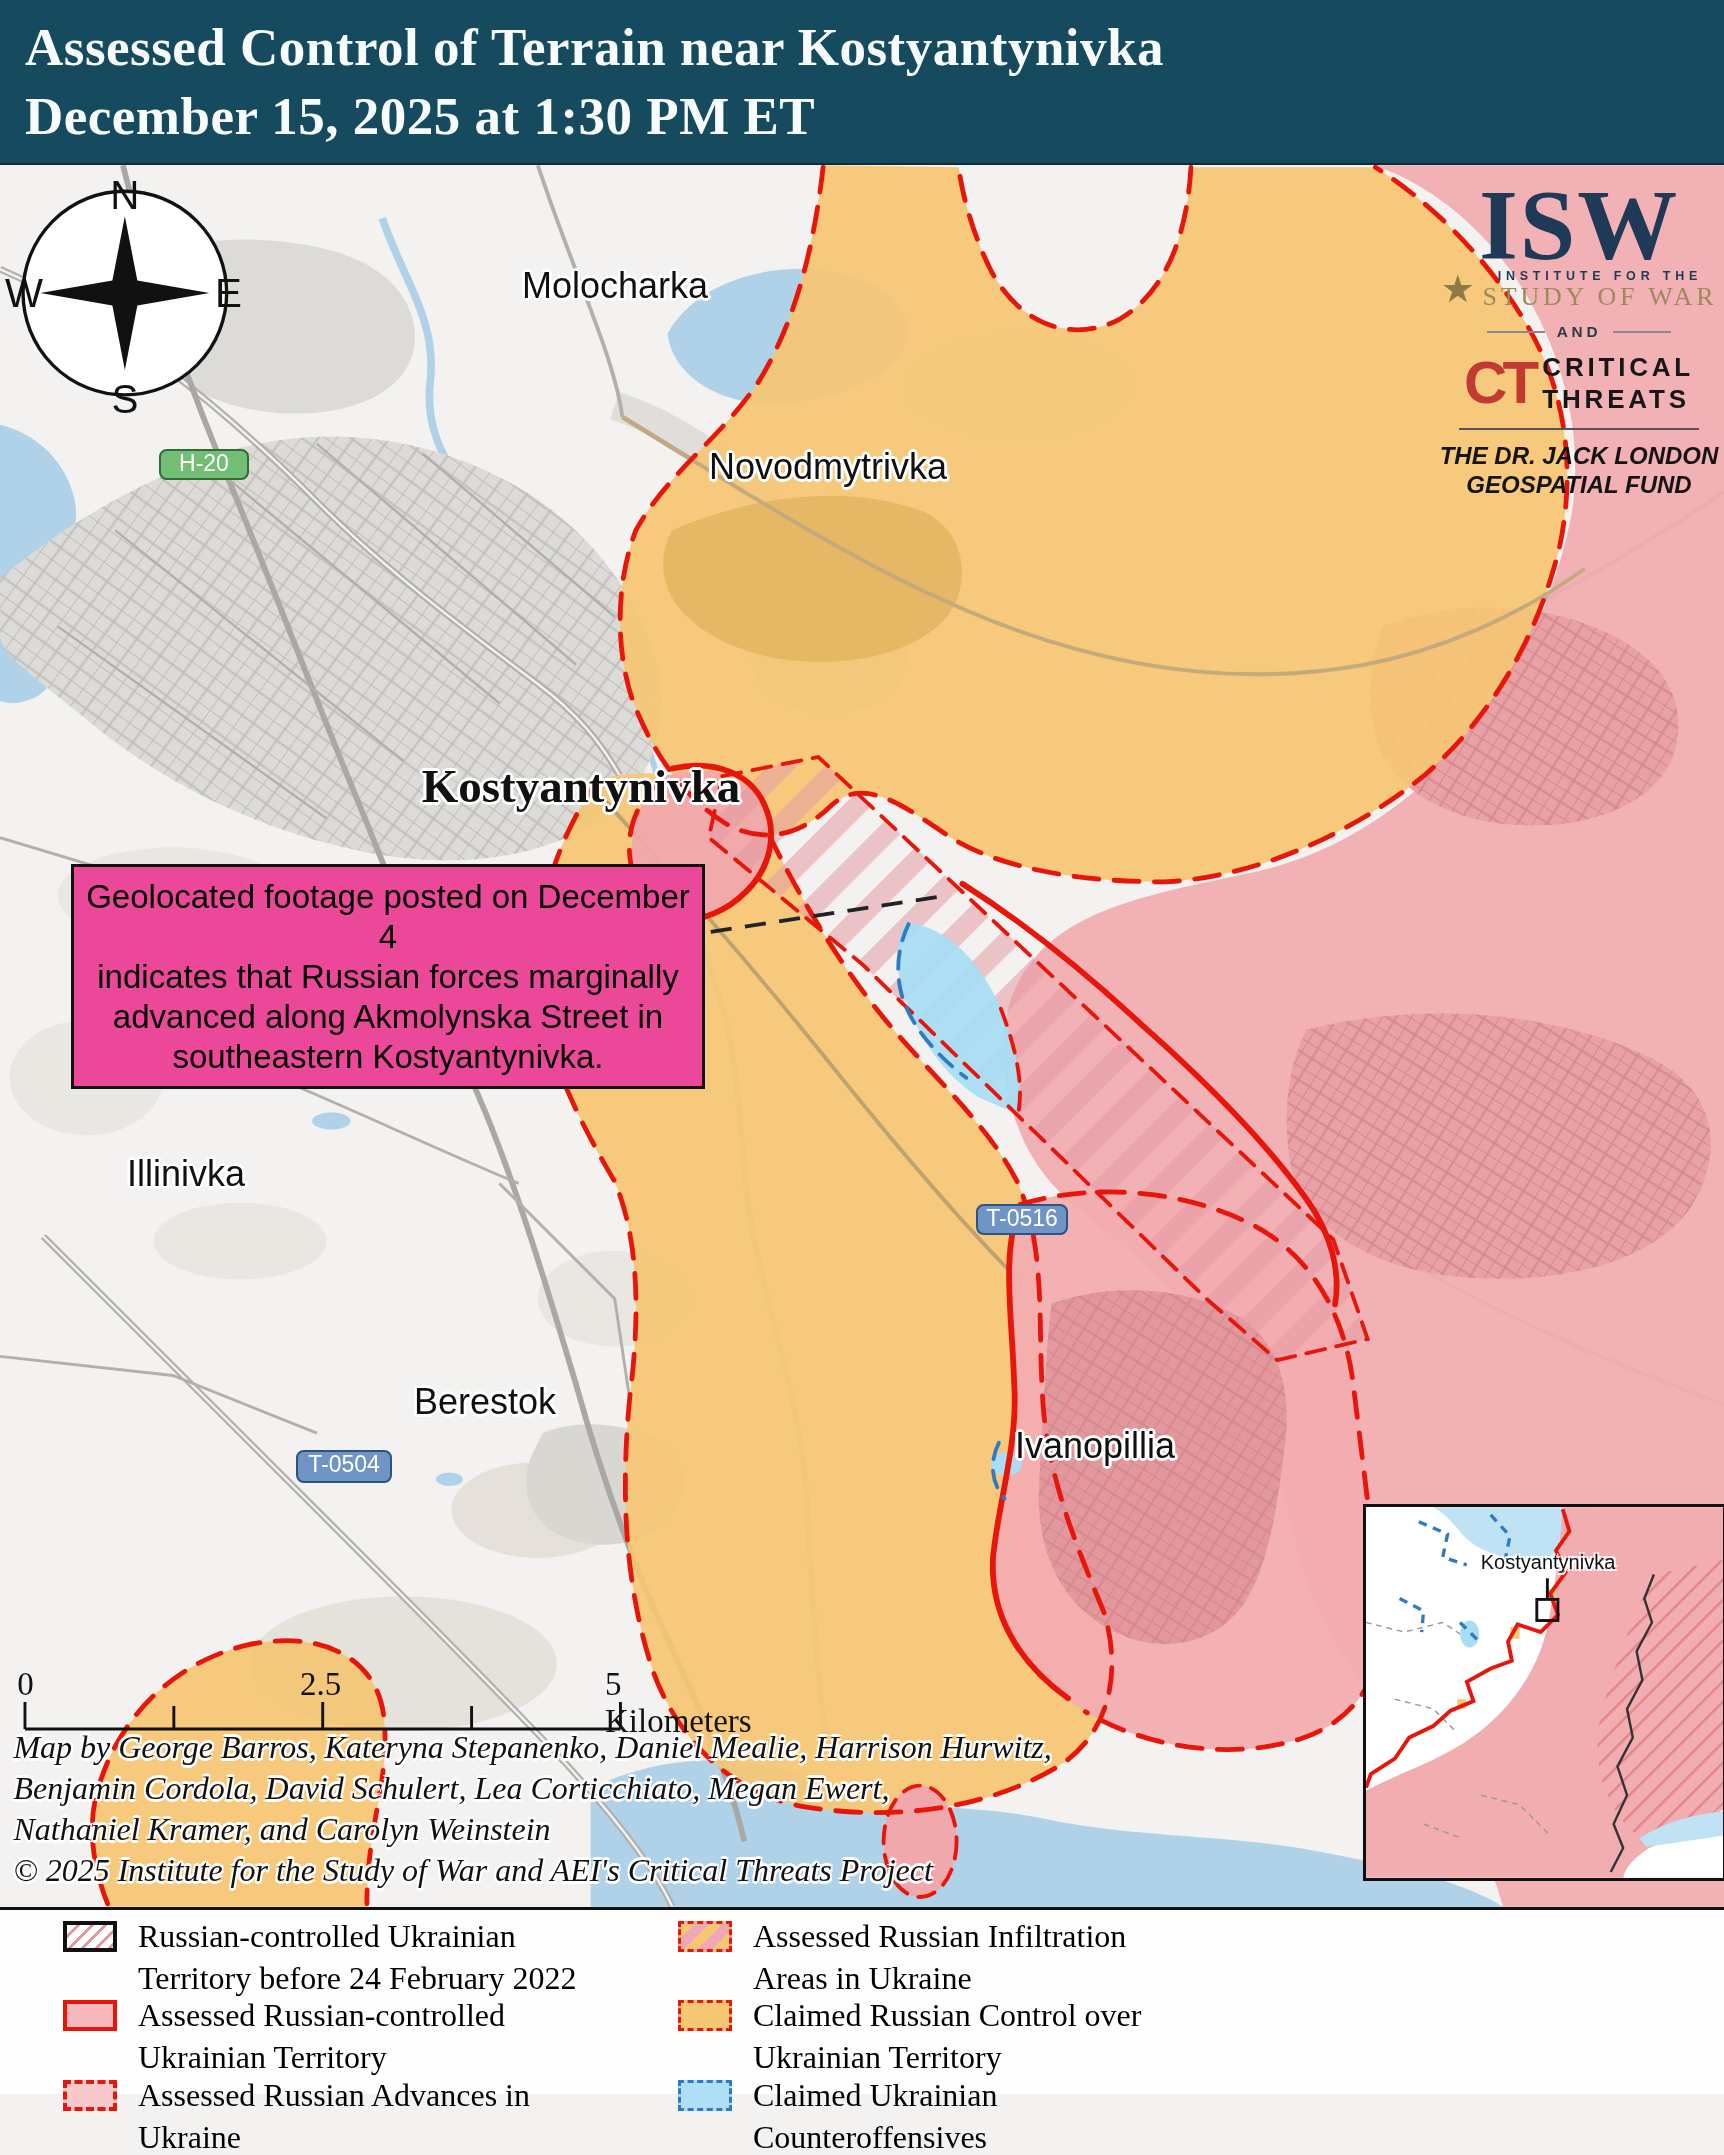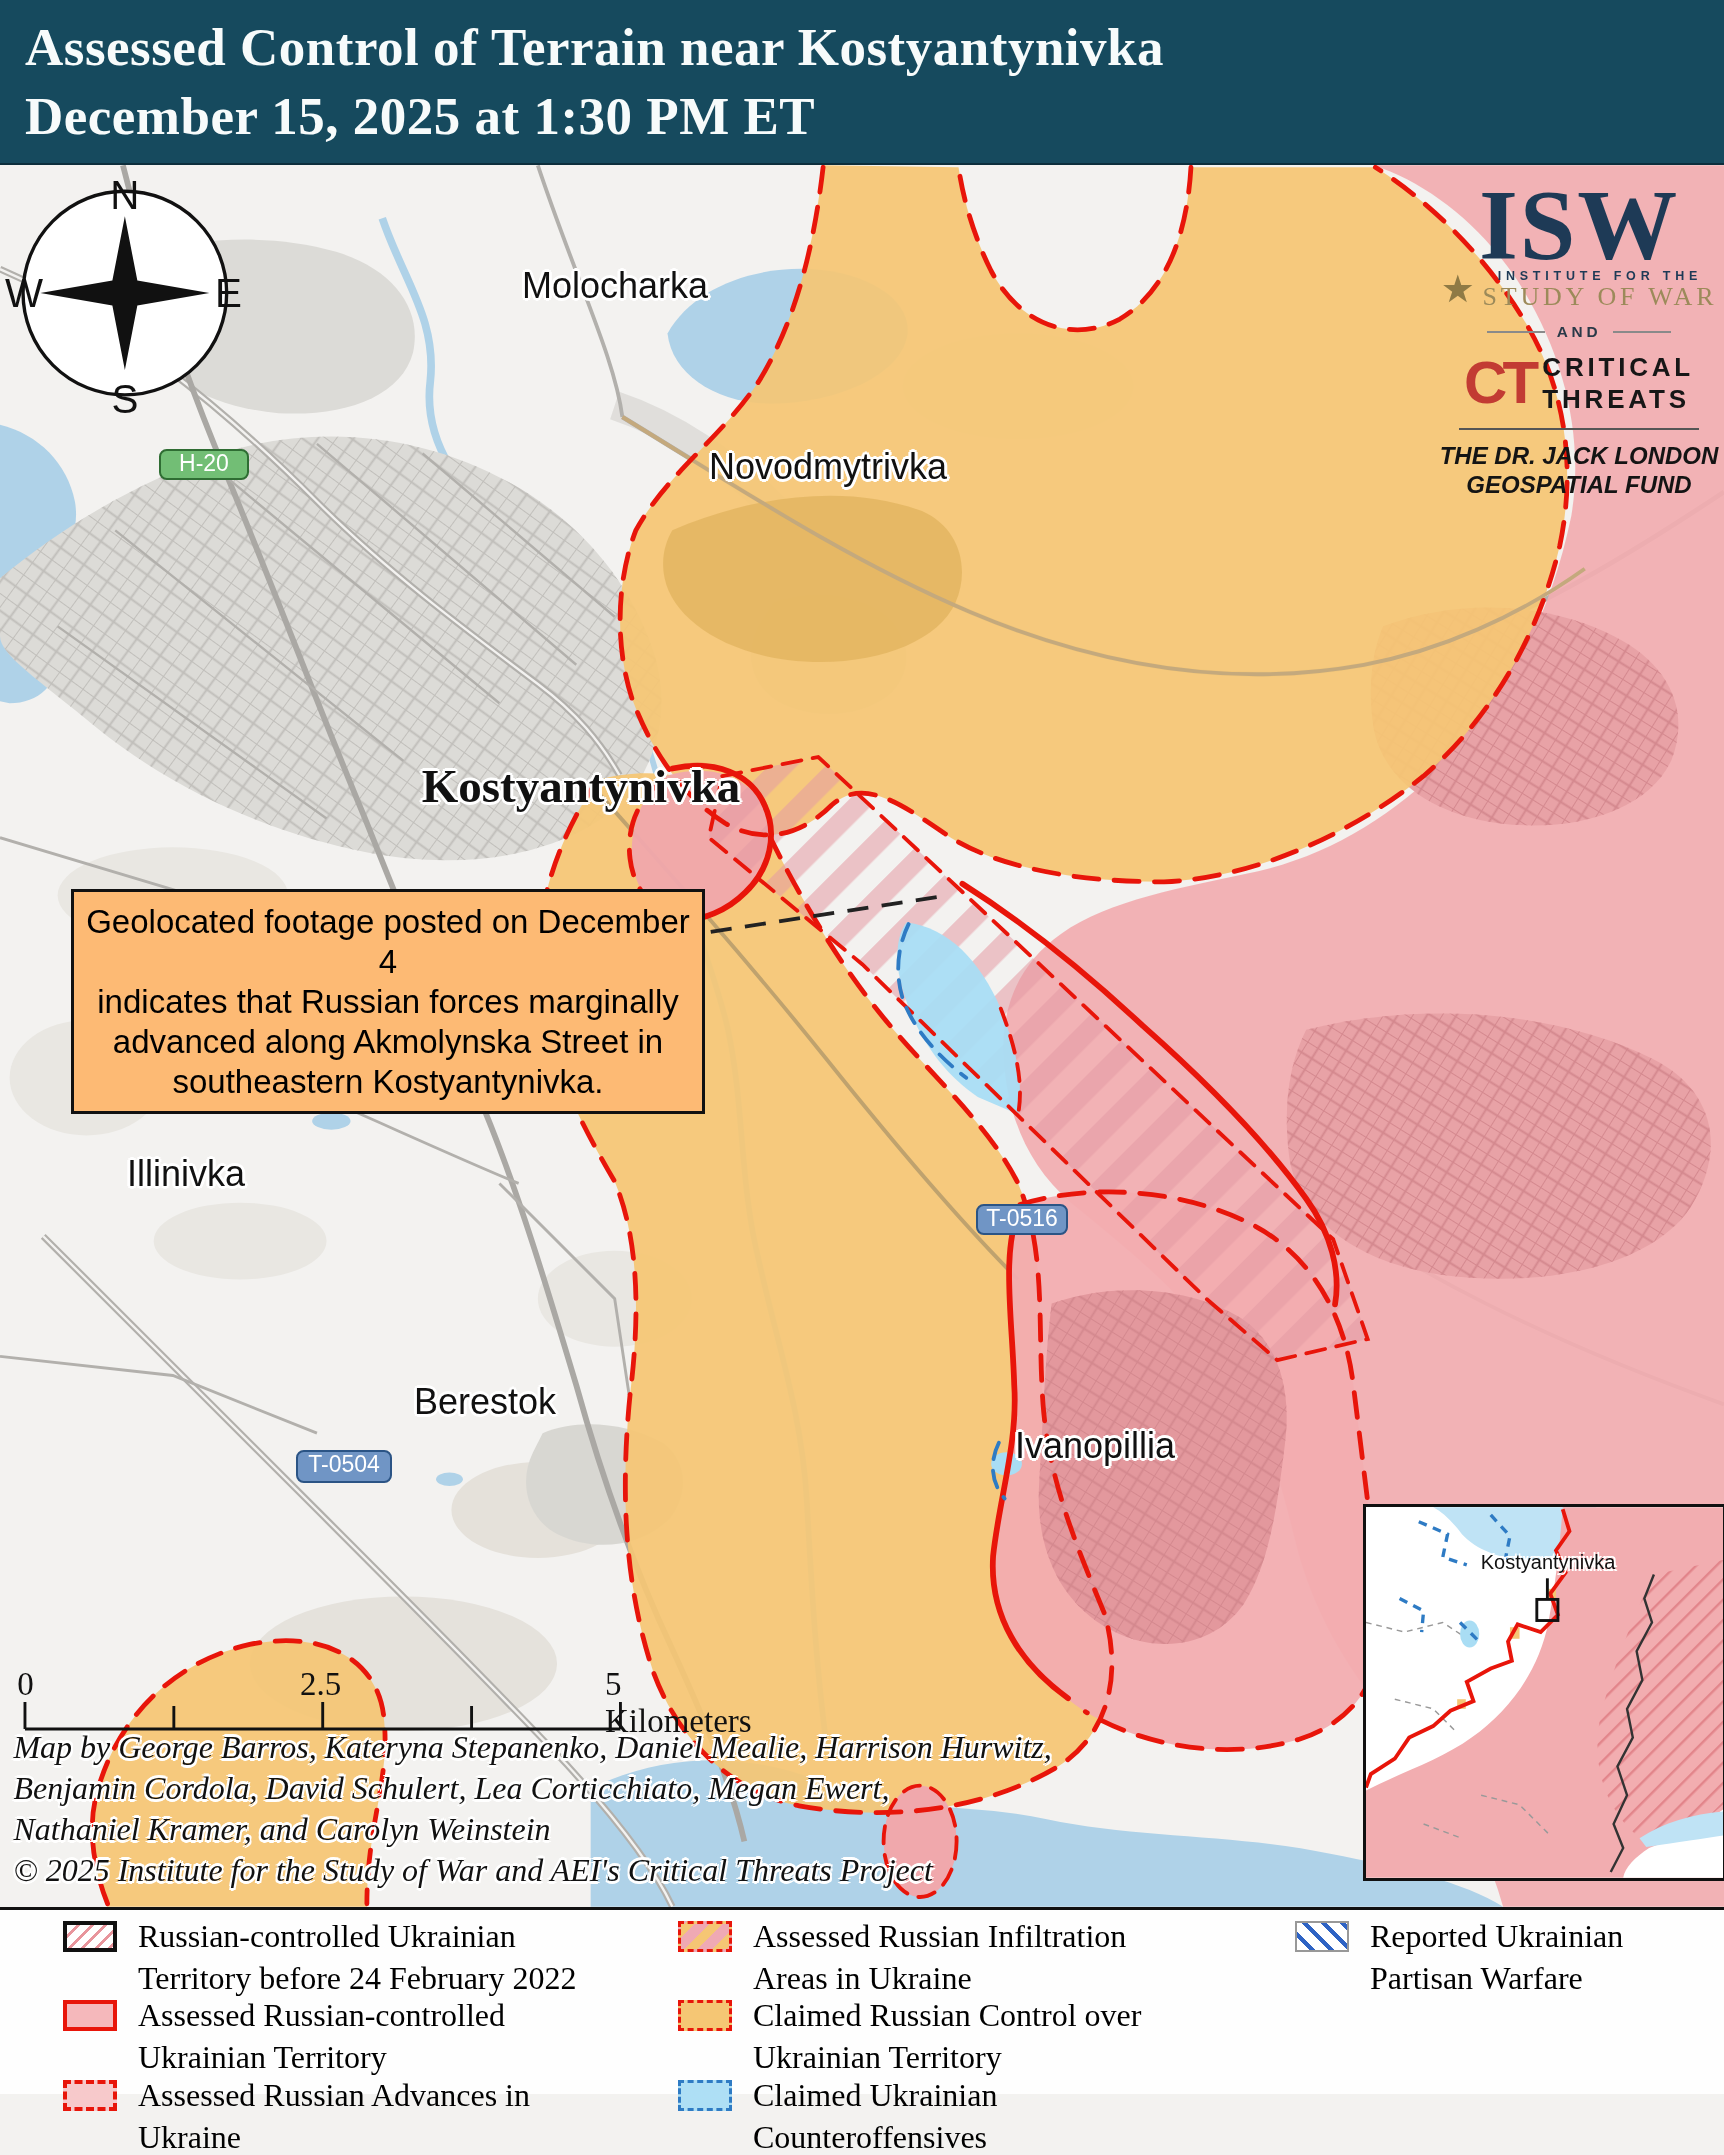--- a/index.html
+++ b/index.html
@@ -12,22 +12,22 @@
                font-size:53px;line-height:69px;white-space:pre-line;letter-spacing:0.5px;}
   
   #maparea{position:absolute;left:0;top:165px;width:1724px;height:1742px;}
   .maplabel{position:absolute;transform:translateX(-50%);color:#111;font-size:36px;
             white-space:nowrap;text-shadow:-1.9px -1.9px 0 #fff,1.9px -1.9px 0 #fff,-1.9px 1.9px 0 #fff,1.9px 1.9px 0 #fff,0 2.9px 0 #fff,0 -2.9px 0 #fff,2.9px 0 0 #fff,-2.9px 0 0 #fff;}
   .city{font-family:"Liberation Serif",serif;font-weight:bold;font-size:47px;}
   .shield{position:absolute;box-sizing:border-box;color:#fff;text-align:center;
           border-radius:7.7px;font-size:23px;line-height:25px;}
   .shield.green{background:#72BE75;border:2.9px solid #2F6D33;}
   .shield.blue{background:#7095C5;border:2.9px solid #2B5485;}
-  #callout{position:absolute;left:71px;top:724px;width:634px;box-sizing:border-box;
-           background:#fdba74;border:3.8px solid #111;padding:9.6px 7.7px;text-align:center;
+  #callout{position:absolute;left:71px;top:699px;width:634px;box-sizing:border-box;
+           background:#ec4899;border:3.8px solid #111;padding:9.6px 7.7px;text-align:center;
            font-size:33px;line-height:40px;color:#000;white-space:pre-line;}
   #scale-labels span{position:absolute;font-family:"Liberation Serif",serif;font-size:33px;color:#111;}
   #credits{position:absolute;left:13.4px;top:1562px;width:1076px;font-family:"Liberation Serif",serif;
            font-style:italic;font-size:32px;line-height:41px;color:#111;white-space:pre-line;
            text-shadow:-1.9px -1.9px 0 #fff,1.9px -1.9px 0 #fff,-1.9px 1.9px 0 #fff,1.9px 1.9px 0 #fff,0 2.9px 0 #fff,0 -2.9px 0 #fff;}
   
   #logoblock{position:absolute;left:1437px;top:11.5px;width:284px;text-align:center;}
   #isw-word{font-family:"Liberation Serif",serif;font-weight:bold;font-size:100px;line-height:96px;
             color:#1E3A56;letter-spacing:1.9px;}
   #isw-sub{display:flex;align-items:center;justify-content:center;gap:7.7px;margin-top:-3.8px;}
@@ -322,21 +322,16 @@
     <div class="leg-item" style="left:678px;top:84px;">
       <span class="leg-swatch sw-claimed"></span>
       <span class="leg-label">Claimed Russian Control over
 Ukrainian Territory</span>
     </div>
     <div class="leg-item" style="left:678px;top:164px;">
       <span class="leg-swatch sw-counter"></span>
       <span class="leg-label">Claimed Ukrainian
 Counteroffensives</span>
     </div>
-    <div class="leg-item" style="left:1295px;top:4.8px;">
-      <span class="leg-swatch sw-partisan"></span>
-      <span class="leg-label">Reported Ukrainian
-Partisan Warfare</span>
-    </div>
   </div>
 
 </div>
 
 
 </body></html>

